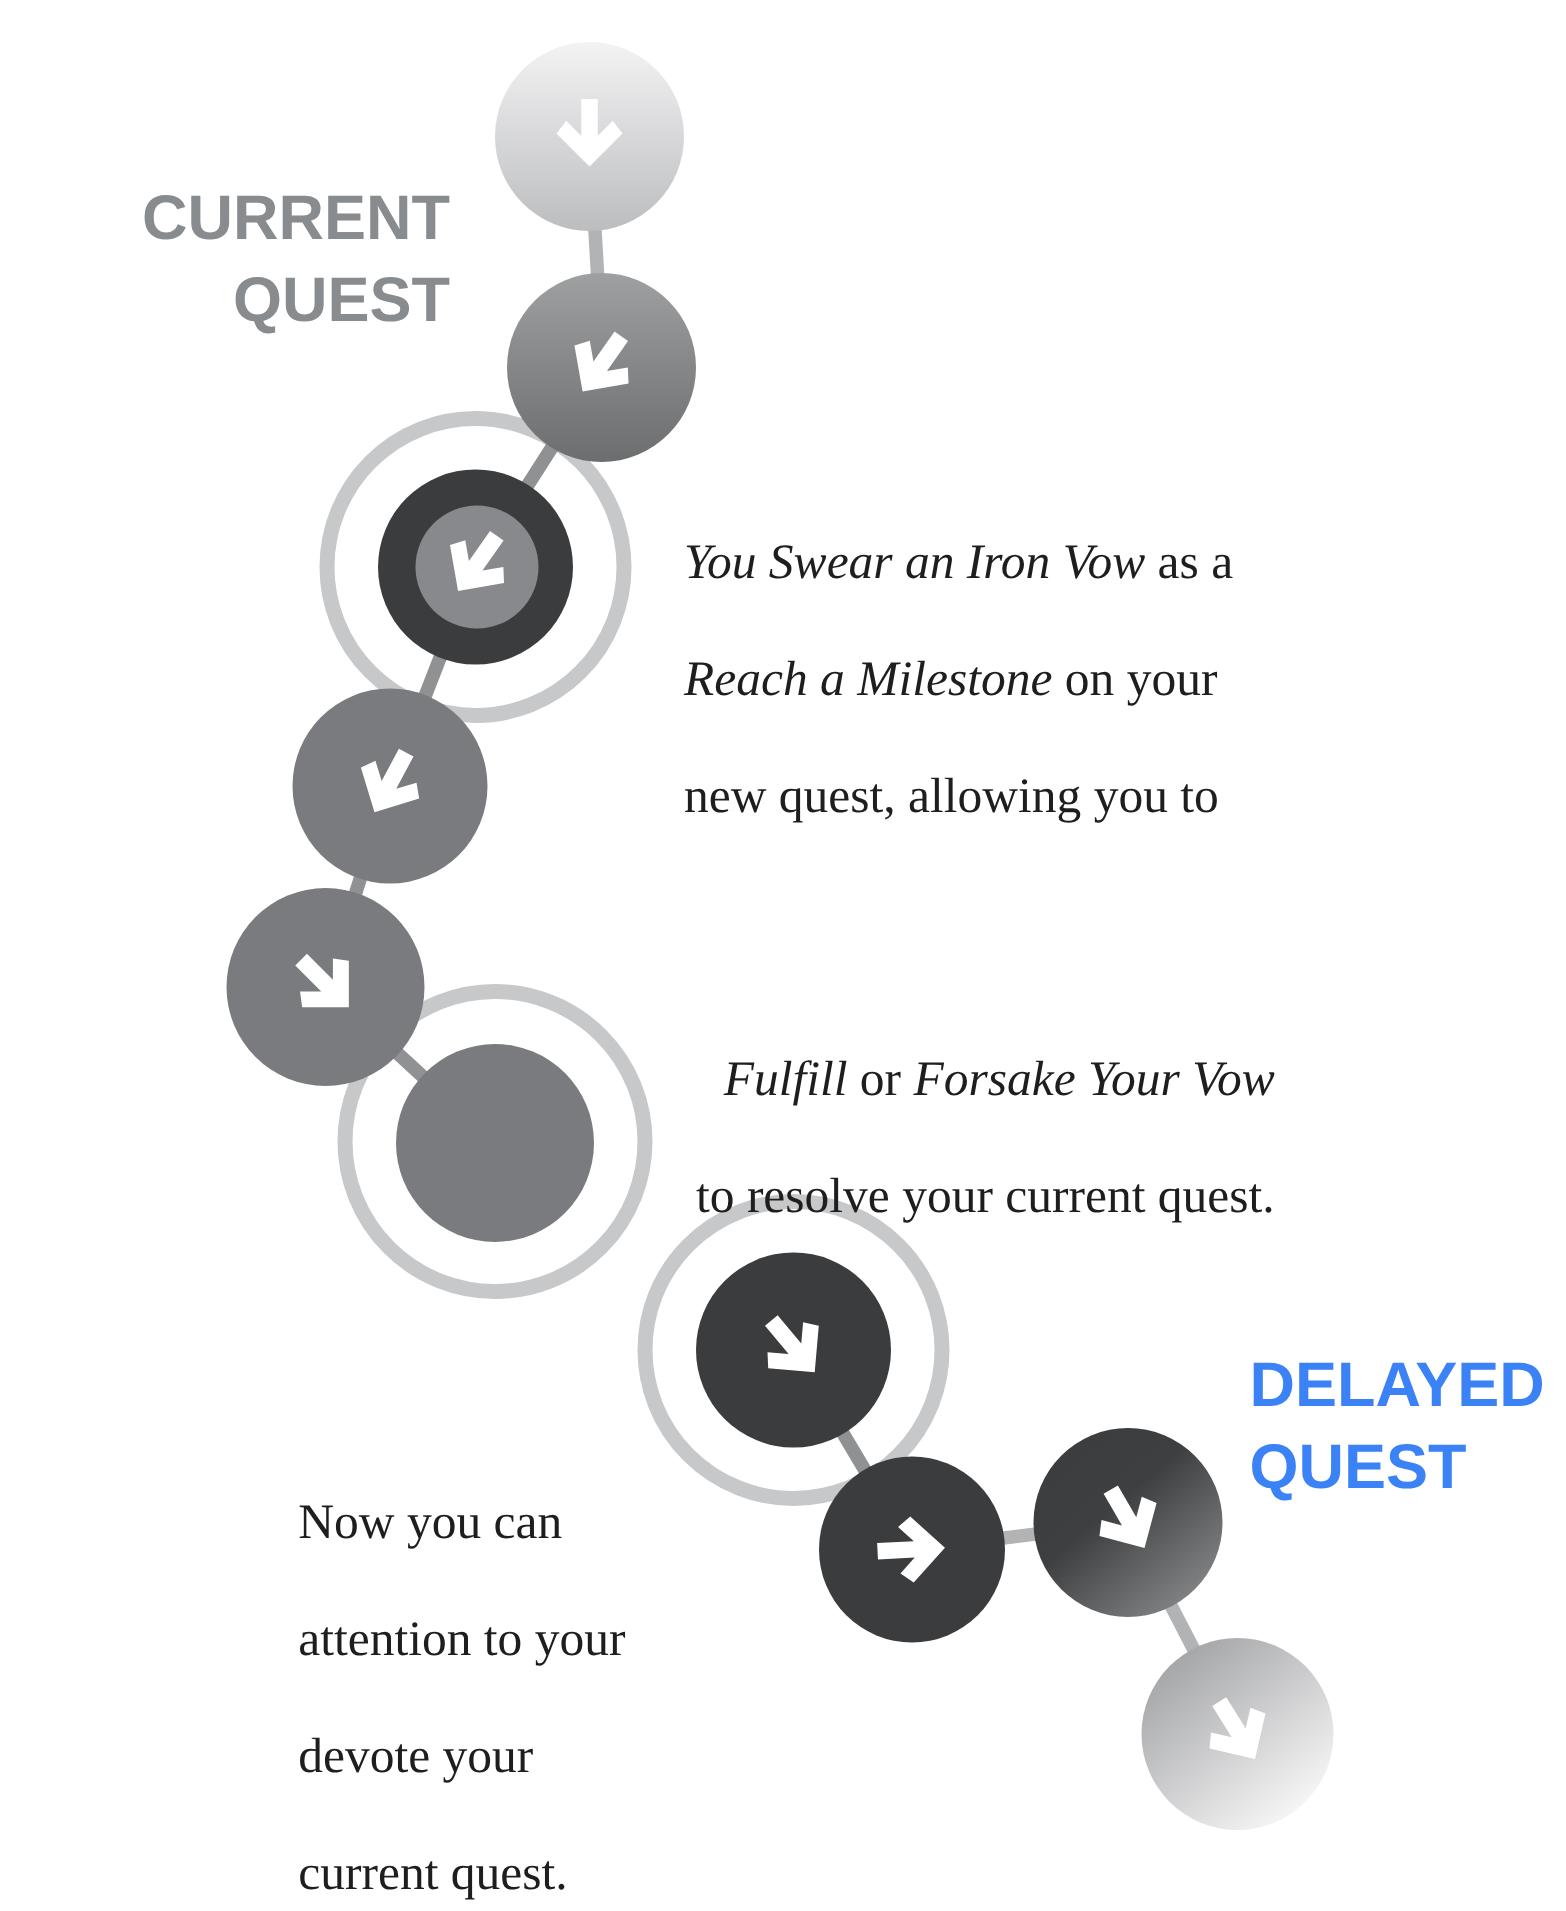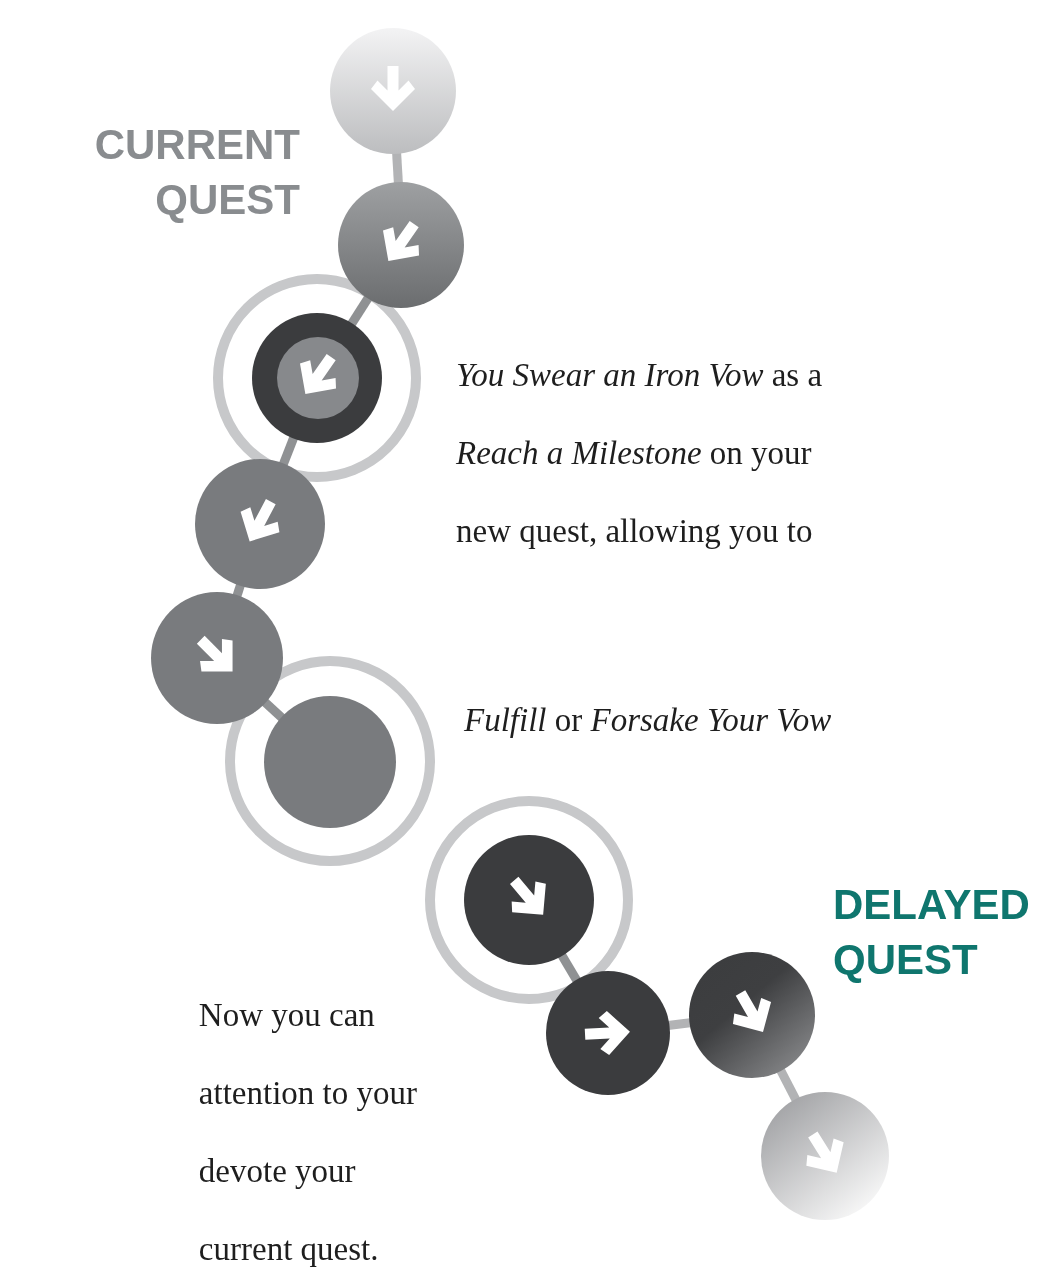--- a/index.html
+++ b/index.html
@@ -25,23 +25,23 @@
     white-space:nowrap;
   }
   .quest-label.current{
     right:744px;
     top:117px;
     text-align:right;
     color:#898c8f;
   }
   .quest-label.delayed{
     left:833px;
-    top:877px;
+    top:895px;
     text-align:left;
-    color:#0f766e;
+    color:#3b82f6;
   }
   .annotation{
     position:absolute;
     font-family:"Liberation Serif", serif;
     font-size:33px;
     line-height:43px;
     color:#1e1e1e;
   }
   .annotation div{white-space:nowrap;margin-top:35px;}
   .annotation.swear{left:456px;top:319px;text-align:left;}
@@ -140,20 +140,21 @@
   </div>
 
   <div class="annotation swear">
       <div><i>You Swear an Iron Vow</i><span> as a</span></div>
       <div><i>Reach a Milestone</i><span> on your</span></div>
       <div><span>new quest, allowing you to</span></div>
     </div>
 
   <div class="annotation resolve">
       <div><i>Fulfill</i><span> or </span><i>Forsake Your Vow</i></div>
+      <div><span>to resolve your current quest.</span></div>
     </div>
 
   <div class="annotation delayed-note">
       <div><span>Now you can</span></div>
       <div><span>attention to your</span></div>
       <div><span>devote your</span></div>
       <div><span>current quest.</span></div>
     </div>
 
 </div>

